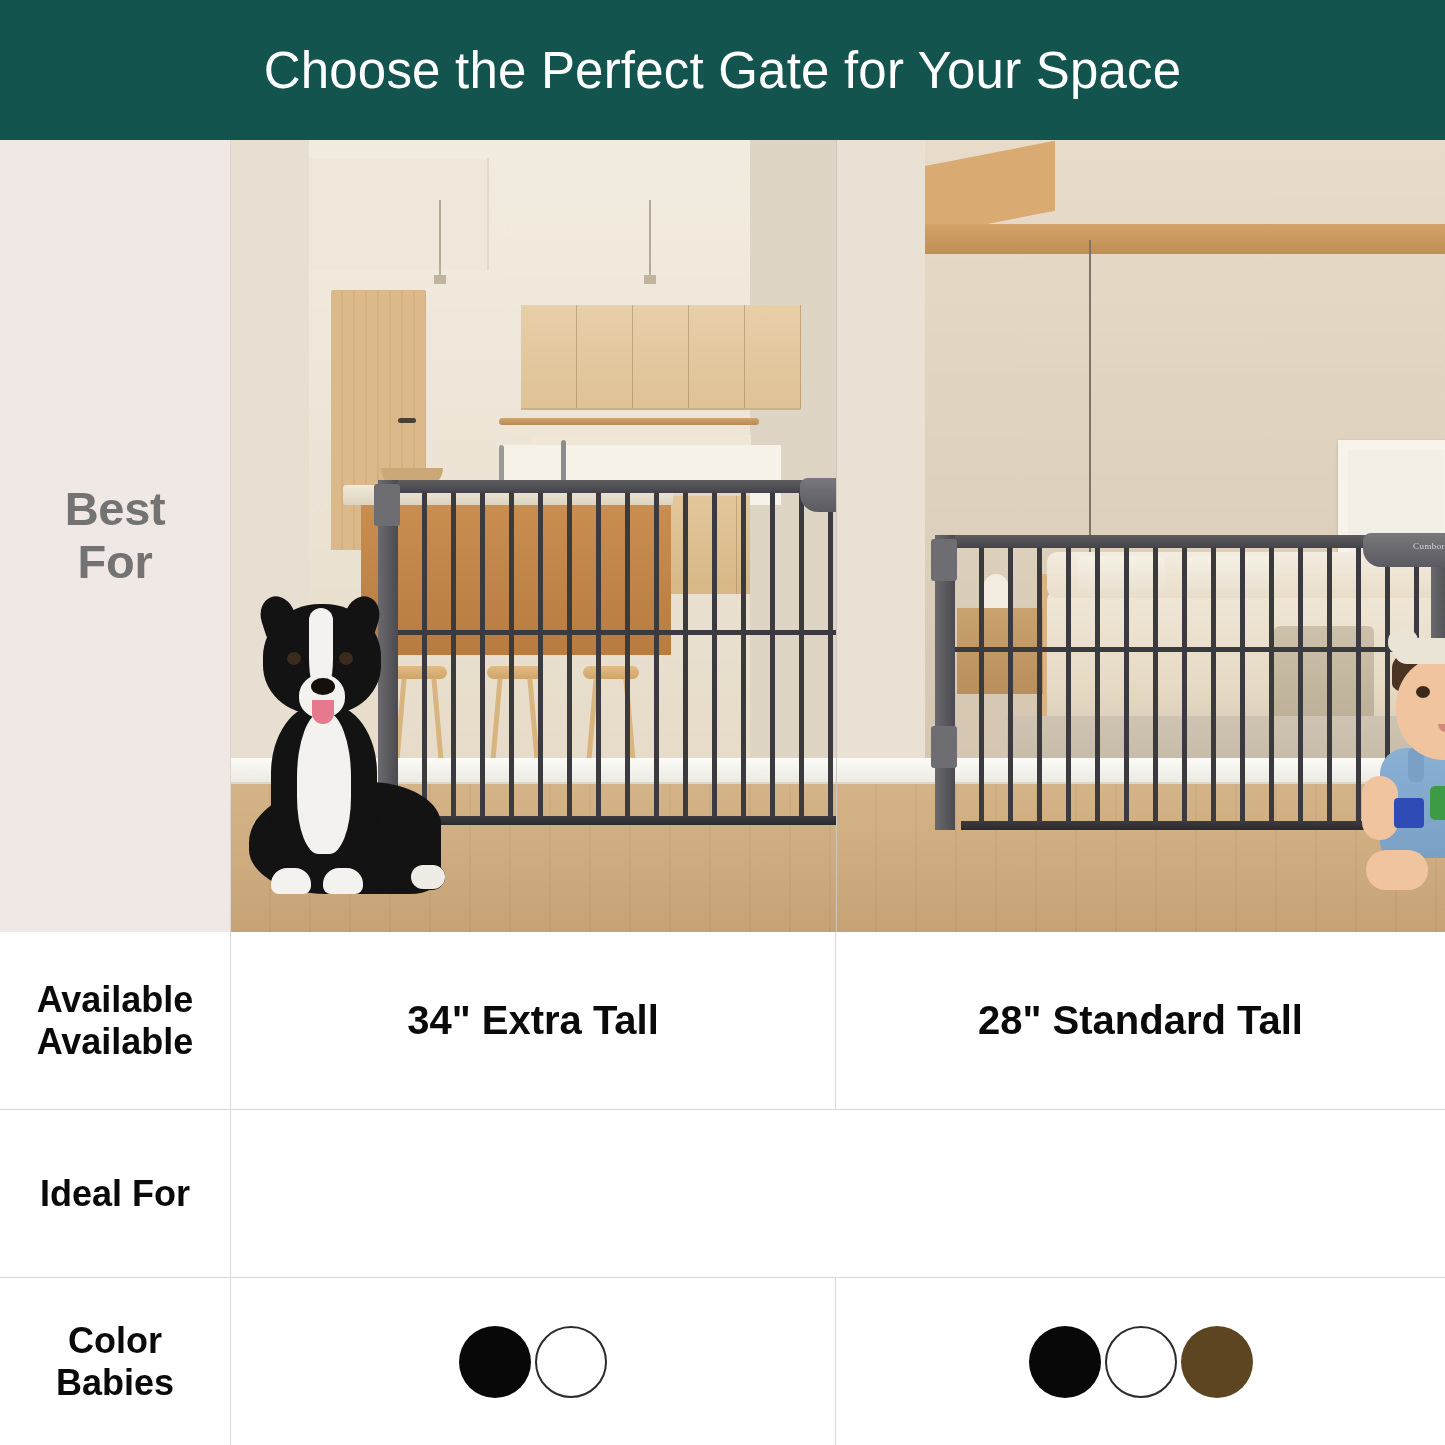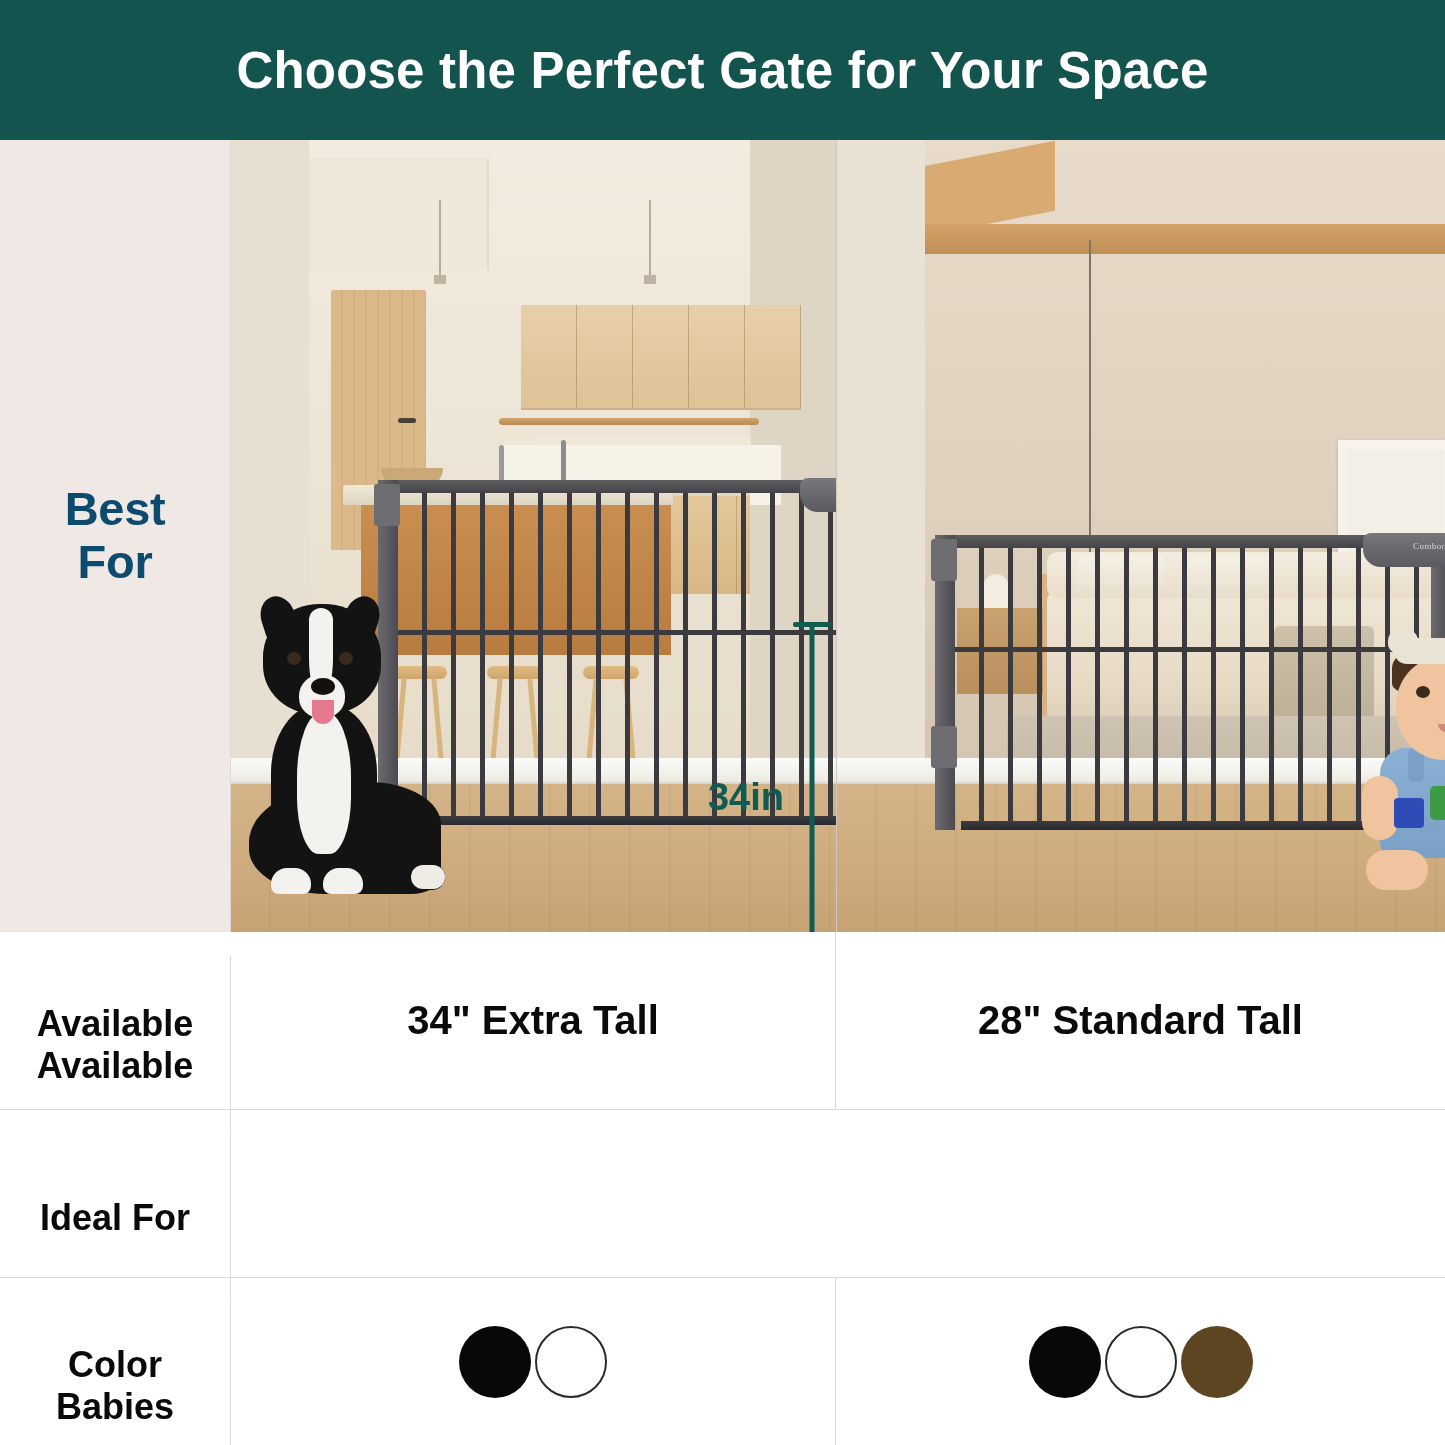--- a/index.html
+++ b/index.html
@@ -7,34 +7,34 @@
   body { font-family: "Liberation Sans", sans-serif; overflow: hidden; }
 
   .sheet { position: relative; width: 1445px; height: 1445px; background: #fff; }
 
   
   .header {
     position: absolute; left: 0; top: 0; width: 1445px; height: 140px;
     background: #14544e; display: flex; align-items: center; justify-content: center;
   }
   .header-title {
-    color: #ffffff; font-size: 51px; font-weight: 700; letter-spacing: .2px;
+    color: #ffffff; font-size: 51px; font-weight: 400; letter-spacing: .2px;
     text-align: center; line-height: 1; white-space: nowrap;
   }
 
   
   .hero { position: absolute; left: 0; top: 140px; width: 1445px; height: 792px; }
 
   .hero-label {
     position: absolute; left: 0; top: 0; width: 231px; height: 792px;
     background: #efe8e4; display: flex; align-items: center; justify-content: center;
     border-right: 1px solid #ded6d1;
   }
   .hero-label-text {
-    font-size: 47px; font-weight: 700; color: #0c4a6e; line-height: 1.12;
+    font-size: 47px; font-weight: 700; color: #737373; line-height: 1.12;
     text-align: center; letter-spacing: -.3px;
   }
 
   .pane { position: absolute; top: 0; height: 792px; overflow: hidden; }
   .pane-left  { left: 231px; width: 605px; }
   .pane-right { left: 836px; width: 728px; border-left: 1px solid #cfc7bd; }
 
   
   .room { position: absolute; inset: 0; background: #d3c8b7; }
   .room .floor {
@@ -249,21 +249,21 @@
 
   
   .table { position:absolute; left:0; top:932px; width:1445px; height:513px; background:#fff; }
   .trow { position:absolute; left:0; width:1445px; display:flex; border-bottom:1px solid #d8d8d8; }
   .trow:last-child { border-bottom:none; }
   .row-1 { top:0;   height:178px; }
   .row-2 { top:178px; height:168px; }
   .row-3 { top:346px; height:167px; border-bottom:none; }
 
   .cell { display:flex; align-items:center; justify-content:center; height:100%; }
-  .cell-label { width:231px; border-right:1px solid #d8d8d8;margin-top:24px; }
+  .cell-label { width:231px; border-right:1px solid #d8d8d8; }
   .cell-v1    { width:605px; border-right:1px solid #d8d8d8; }
   .cell-v2    { width:609px; }
 
   .label-text {
     font-size:36px; font-weight:700; color:#0a0a0a; text-align:center; line-height:1.15;
   }
   .value-text {
     font-size:40px; font-weight:700; color:#0a0a0a; text-align:center; white-space:nowrap;
   }
 
@@ -413,26 +413,20 @@
           <div class="eye r"></div>
           <div class="mouth"></div>
           <div class="arm l"></div>
           <div class="arm r"></div>
           <div class="toy-blue"></div>
           <div class="toy-green"></div>
         </div>
       </div>
     </div>
 
-    <div class="dim dim-34">
-      <div class="cap top"></div>
-      <div class="line"></div>
-      <div class="cap bot"></div>
-      <div class="dim-text">34in</div>
-    </div>
 
   </div>
 
   <div class="table">
 
     <div class="trow row-1">
       <div class="cell cell-label">
         <div class="label-text">
           <span>Available</span><br>
           <span>Available</span>

